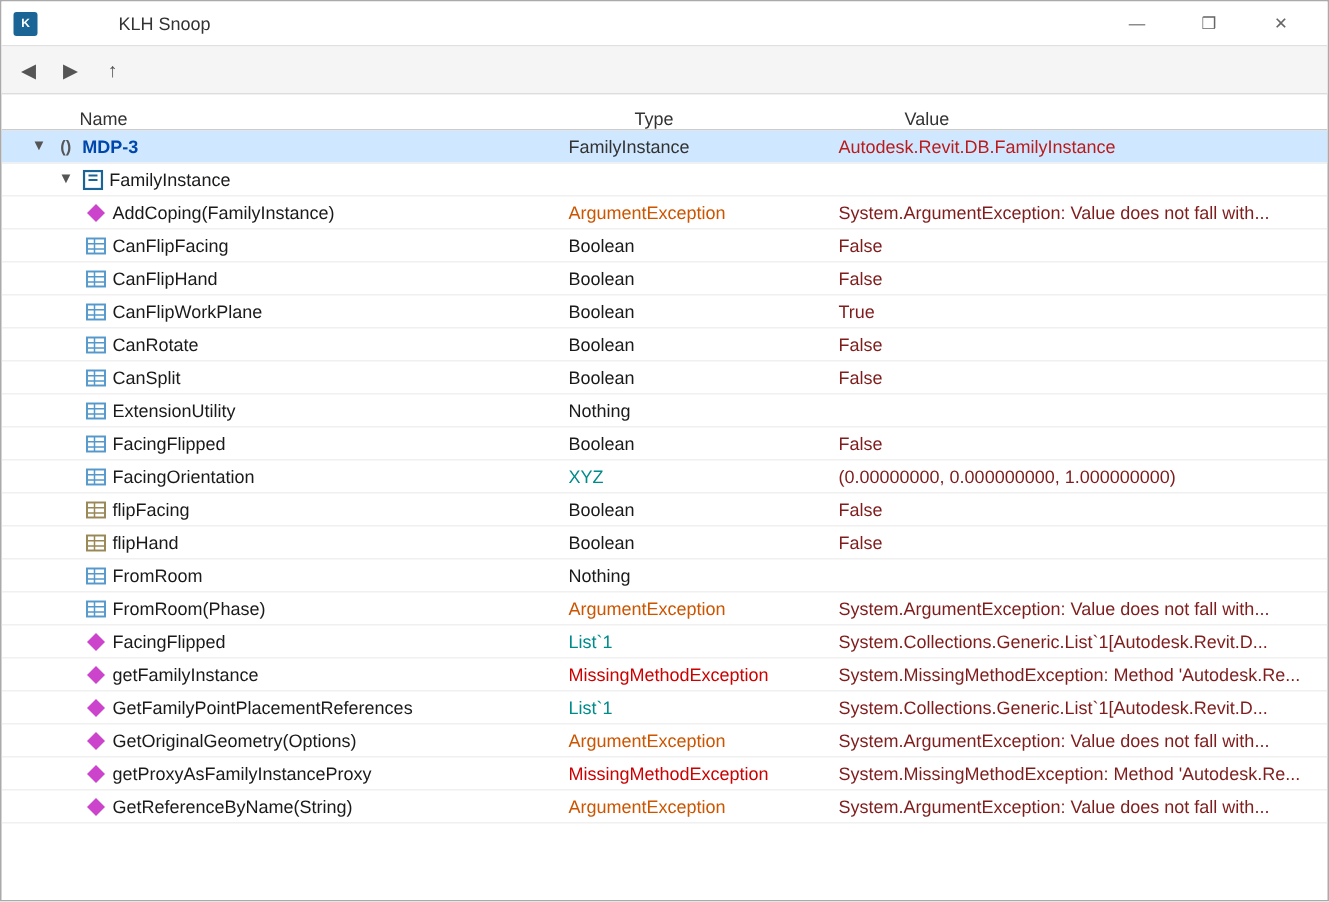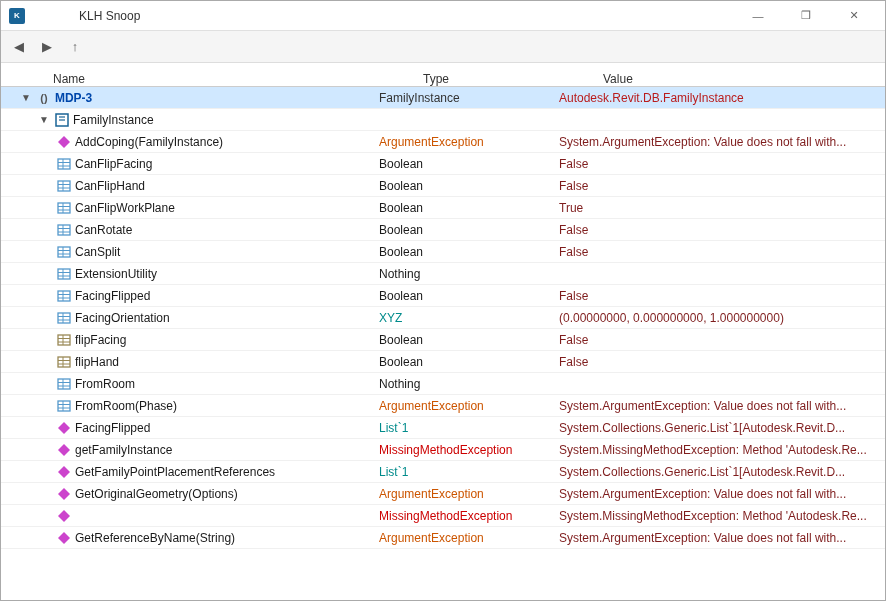--- a/index.html
+++ b/index.html
@@ -501,20 +501,21 @@
               <div class="row-type" style="color: rgb(204, 85, 0);">ArgumentException</div>
               <div class="row-value">System.ArgumentException: Value does not fall with...</div>
             </div>
             <div class="row">
               <div class="row-name indent-3">
                 <span class="icon-small">
                   <svg width="14" height="14" viewBox="0 0 14 14">
                     <polygon points="7,1 13,7 7,13 1,7" fill="#cc44cc" stroke="none"></polygon>
                   </svg>
                 </span>
+                <span>getProxyAsFamilyInstanceProxy</span>
               </div>
               <div class="row-type" style="color: rgb(204, 0, 0);">MissingMethodException</div>
               <div class="row-value">System.MissingMethodException: Method 'Autodesk.Re...</div>
             </div>
             <div class="row">
               <div class="row-name indent-3">
                 <span class="icon-small">
                   <svg width="14" height="14" viewBox="0 0 14 14">
                     <polygon points="7,1 13,7 7,13 1,7" fill="#cc44cc" stroke="none"></polygon>
                   </svg>

